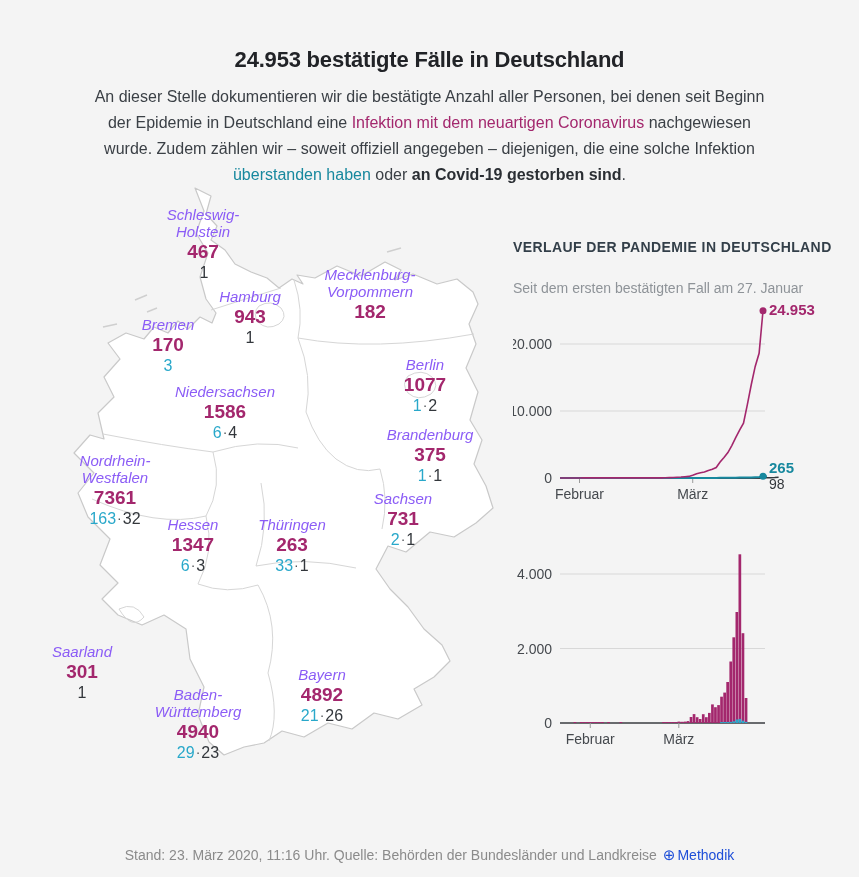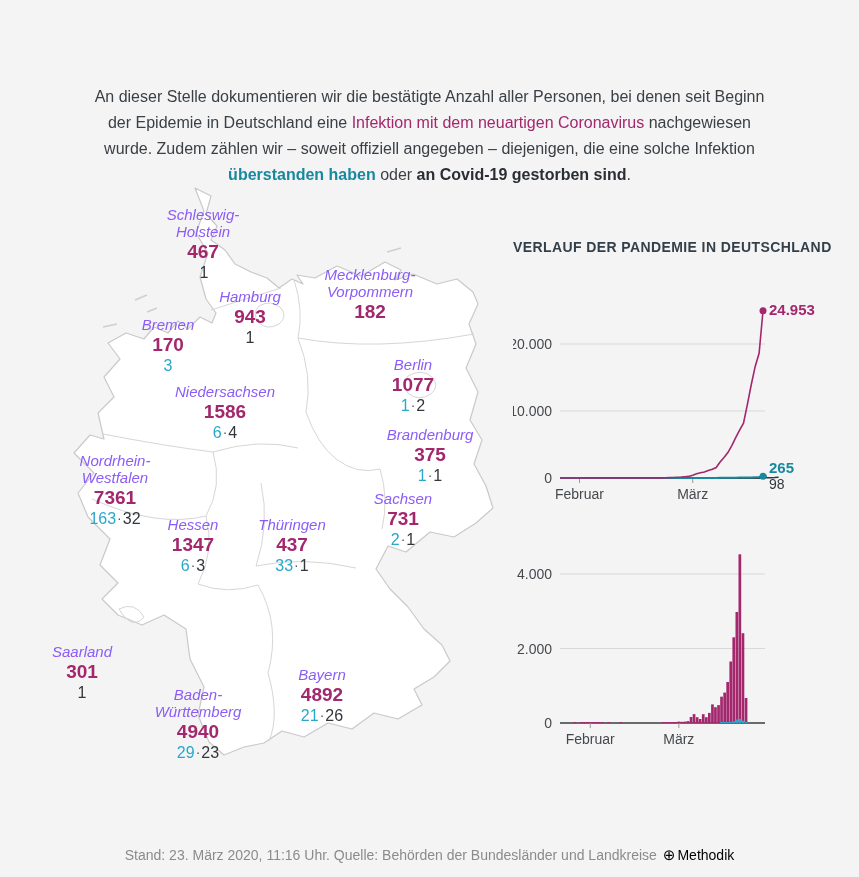--- a/index.html
+++ b/index.html
@@ -5,21 +5,21 @@
   html,body{margin:0;padding:0;}
   body{background:#f4f4f4;font-family:"Liberation Sans",sans-serif;}
   #page{position:relative;width:859px;height:877px;background:#f4f4f4;overflow:hidden;}
 
   
   .title{position:absolute;top:32px;left:0;width:100%;text-align:center;
          font-size:22px;font-weight:bold;color:#212327;letter-spacing:-0.2px;}
   .intro{position:absolute;top:68px;left:50%;transform:translateX(-50%);width:676px;
          text-align:center;font-size:16px;line-height:26px;color:#3b4046;}
   .hl-confirmed{color:#a3276d;font-weight:normal;}
-  .hl-recovered{color:#17889e;font-weight:bold;margin-top:13px;}
+  .hl-recovered{color:#17889e;font-weight:normal;margin-top:13px;}
   .hl-deaths{color:#2a2e33;font-weight:bold;}
 
   
   #map{position:absolute;left:45px;top:180px;width:460px;height:630px;}
   #map svg{position:absolute;left:0;top:0;}
   .state{position:absolute;transform:translateX(-50%);text-align:center;white-space:nowrap;}
   .st-name{font-size:15px;line-height:17px;color:#8b5cf6;font-style:italic;}
   .st-cases{font-size:19px;line-height:23px;font-weight:bold;color:#a3276d;}
   .st-sub{font-size:16px;line-height:19px;}
   .st-rec{color:#29a8ca;}
@@ -32,27 +32,28 @@
   .chart-sub{position:absolute;left:513px;width:330px;font-size:14px;color:#8e9398;}
   .chart-svg{position:absolute;left:513px;}
   text{font-family:"Liberation Sans",sans-serif;}
   .tick-label{font-size:14px;fill:#45494e;}
   .end-label{font-size:15px;font-weight:bold;}
   .end-label-plain{font-size:14px;fill:#33373c;}
 
   
   .footer{position:absolute;top:846px;left:0;width:100%;text-align:center;
           font-size:14px;color:#8b8b8b;}
-  .footer a{color:#000000;text-decoration:none;}
+  .footer a{color:#1d4ed8;text-decoration:none;}
   .methodik-icon{font-size:15px;padding:0 2px 0 6px;}
 </style>
 </head>
 <body>
 <div id="page">
 
+  <h1 class="title">24.953 bestätigte Fälle in Deutschland</h1>
   <p class="intro"><span>An dieser Stelle dokumentieren wir die bestätigte Anzahl aller Personen, bei denen seit Beginn der Epidemie in Deutschland eine </span><span class="hl-confirmed">Infektion mit dem neuartigen Coronavirus</span><span> nachgewiesen wurde. Zudem zählen wir – soweit offiziell angegeben – diejenigen, die eine solche Infektion </span><span class="hl-recovered">überstanden haben</span><span> oder </span><span class="hl-deaths">an Covid-19 gestorben sind</span><span>.</span></p>
 
   <div id="map">
     <svg width="460" height="630" viewBox="0 0 460 630">
       <path d="M150,8 L166,16 L161,34 L172,46 L166,60 L180,70 L190,84 L206,92 L222,98 L234,108
            L247,99 L258,104 L252,95 L270,98 L292,86 L316,96 L340,82 L356,90 L350,100 L368,94 L392,104 L412,99 L428,112
            L433,124 L424,144 L431,164 L421,188 L433,212 L425,240 L437,260 L429,284 L441,306 L448,328
            L431,343 L409,357 L385,352 L361,372 L343,366 L331,389
            L345,409 L363,427 L379,449 L397,465 L405,481
            L389,497 L369,509 L377,525 L353,539 L329,533 L307,549 L283,543 L259,557 L237,551 L219,563
@@ -100,21 +101,21 @@
     <div class="state" style="left:205px;top:108px">
       <div class="st-name">Hamburg</div>
       <div class="st-cases">943</div>
       <div class="st-sub"><span class="st-dead">1</span></div>
     </div>
     <div class="state" style="left:123px;top:136px">
       <div class="st-name">Bremen</div>
       <div class="st-cases">170</div>
       <div class="st-sub"><span class="st-rec">3</span></div>
     </div>
-    <div class="state" style="left:368px;top:176px">
+    <div class="state" style="left:380px;top:176px">
       <div class="st-name">Berlin</div>
       <div class="st-cases">1077</div>
       <div class="st-sub"><span class="st-rec">1</span><span class="st-sep">·</span><span class="st-dead">2</span></div>
     </div>
     <div class="state" style="left:180px;top:203px">
       <div class="st-name">Niedersachsen</div>
       <div class="st-cases">1586</div>
       <div class="st-sub"><span class="st-rec">6</span><span class="st-sep">·</span><span class="st-dead">4</span></div>
     </div>
     <div class="state" style="left:385px;top:246px">
@@ -133,21 +134,21 @@
       <div class="st-cases">731</div>
       <div class="st-sub"><span class="st-rec">2</span><span class="st-sep">·</span><span class="st-dead">1</span></div>
     </div>
     <div class="state" style="left:148px;top:336px">
       <div class="st-name">Hessen</div>
       <div class="st-cases">1347</div>
       <div class="st-sub"><span class="st-rec">6</span><span class="st-sep">·</span><span class="st-dead">3</span></div>
     </div>
     <div class="state" style="left:247px;top:336px">
       <div class="st-name">Thüringen</div>
-      <div class="st-cases">437</div>
+      <div class="st-cases">263</div>
       <div class="st-sub"><span class="st-rec">33</span><span class="st-sep">·</span><span class="st-dead">1</span></div>
     </div>
     <div class="state" style="left:37px;top:463px">
       <div class="st-name">Saarland</div>
       <div class="st-cases">301</div>
       <div class="st-sub"><span class="st-dead">1</span></div>
     </div>
     <div class="state" style="left:153px;top:506px">
       <div class="st-name">Baden-</div>
       <div class="st-name">Württemberg</div>
@@ -155,20 +156,21 @@
       <div class="st-sub"><span class="st-rec">29</span><span class="st-sep">·</span><span class="st-dead">23</span></div>
     </div>
     <div class="state" style="left:277px;top:486px">
       <div class="st-name">Bayern</div>
       <div class="st-cases">4892</div>
       <div class="st-sub"><span class="st-rec">21</span><span class="st-sep">·</span><span class="st-dead">26</span></div>
     </div>
   </div>
 
   <div class="chart-title" style="top:238px">VERLAUF DER PANDEMIE IN DEUTSCHLAND</div>
+  <div class="chart-sub" style="top:280px">Seit dem ersten bestätigten Fall am 27. Januar</div>
   <svg id="chart1-svg" class="chart-svg" style="top:296px" width="346" height="212">
       <line x1="47" y1="182" x2="252" y2="182" stroke="#3a3d41" stroke-width="1.4"></line>
       <text x="39" y="187" text-anchor="end" class="tick-label">0</text>
       <line x1="47" y1="115" x2="252" y2="115" stroke="#d8d8d8" stroke-width="1"></line>
       <text x="39" y="120" text-anchor="end" class="tick-label">10.000</text>
       <line x1="47" y1="48" x2="252" y2="48" stroke="#d8d8d8" stroke-width="1"></line>
       <text x="39" y="53" text-anchor="end" class="tick-label">20.000</text>
       <line x1="66.51923076923077" y1="182" x2="66.51923076923077" y2="187" stroke="#9a9a9a" stroke-width="1"></line>
       <text x="66.51923076923077" y="203" text-anchor="middle" class="tick-label">Februar</text>
       <line x1="179.73076923076923" y1="182" x2="179.73076923076923" y2="187" stroke="#9a9a9a" stroke-width="1"></line>

